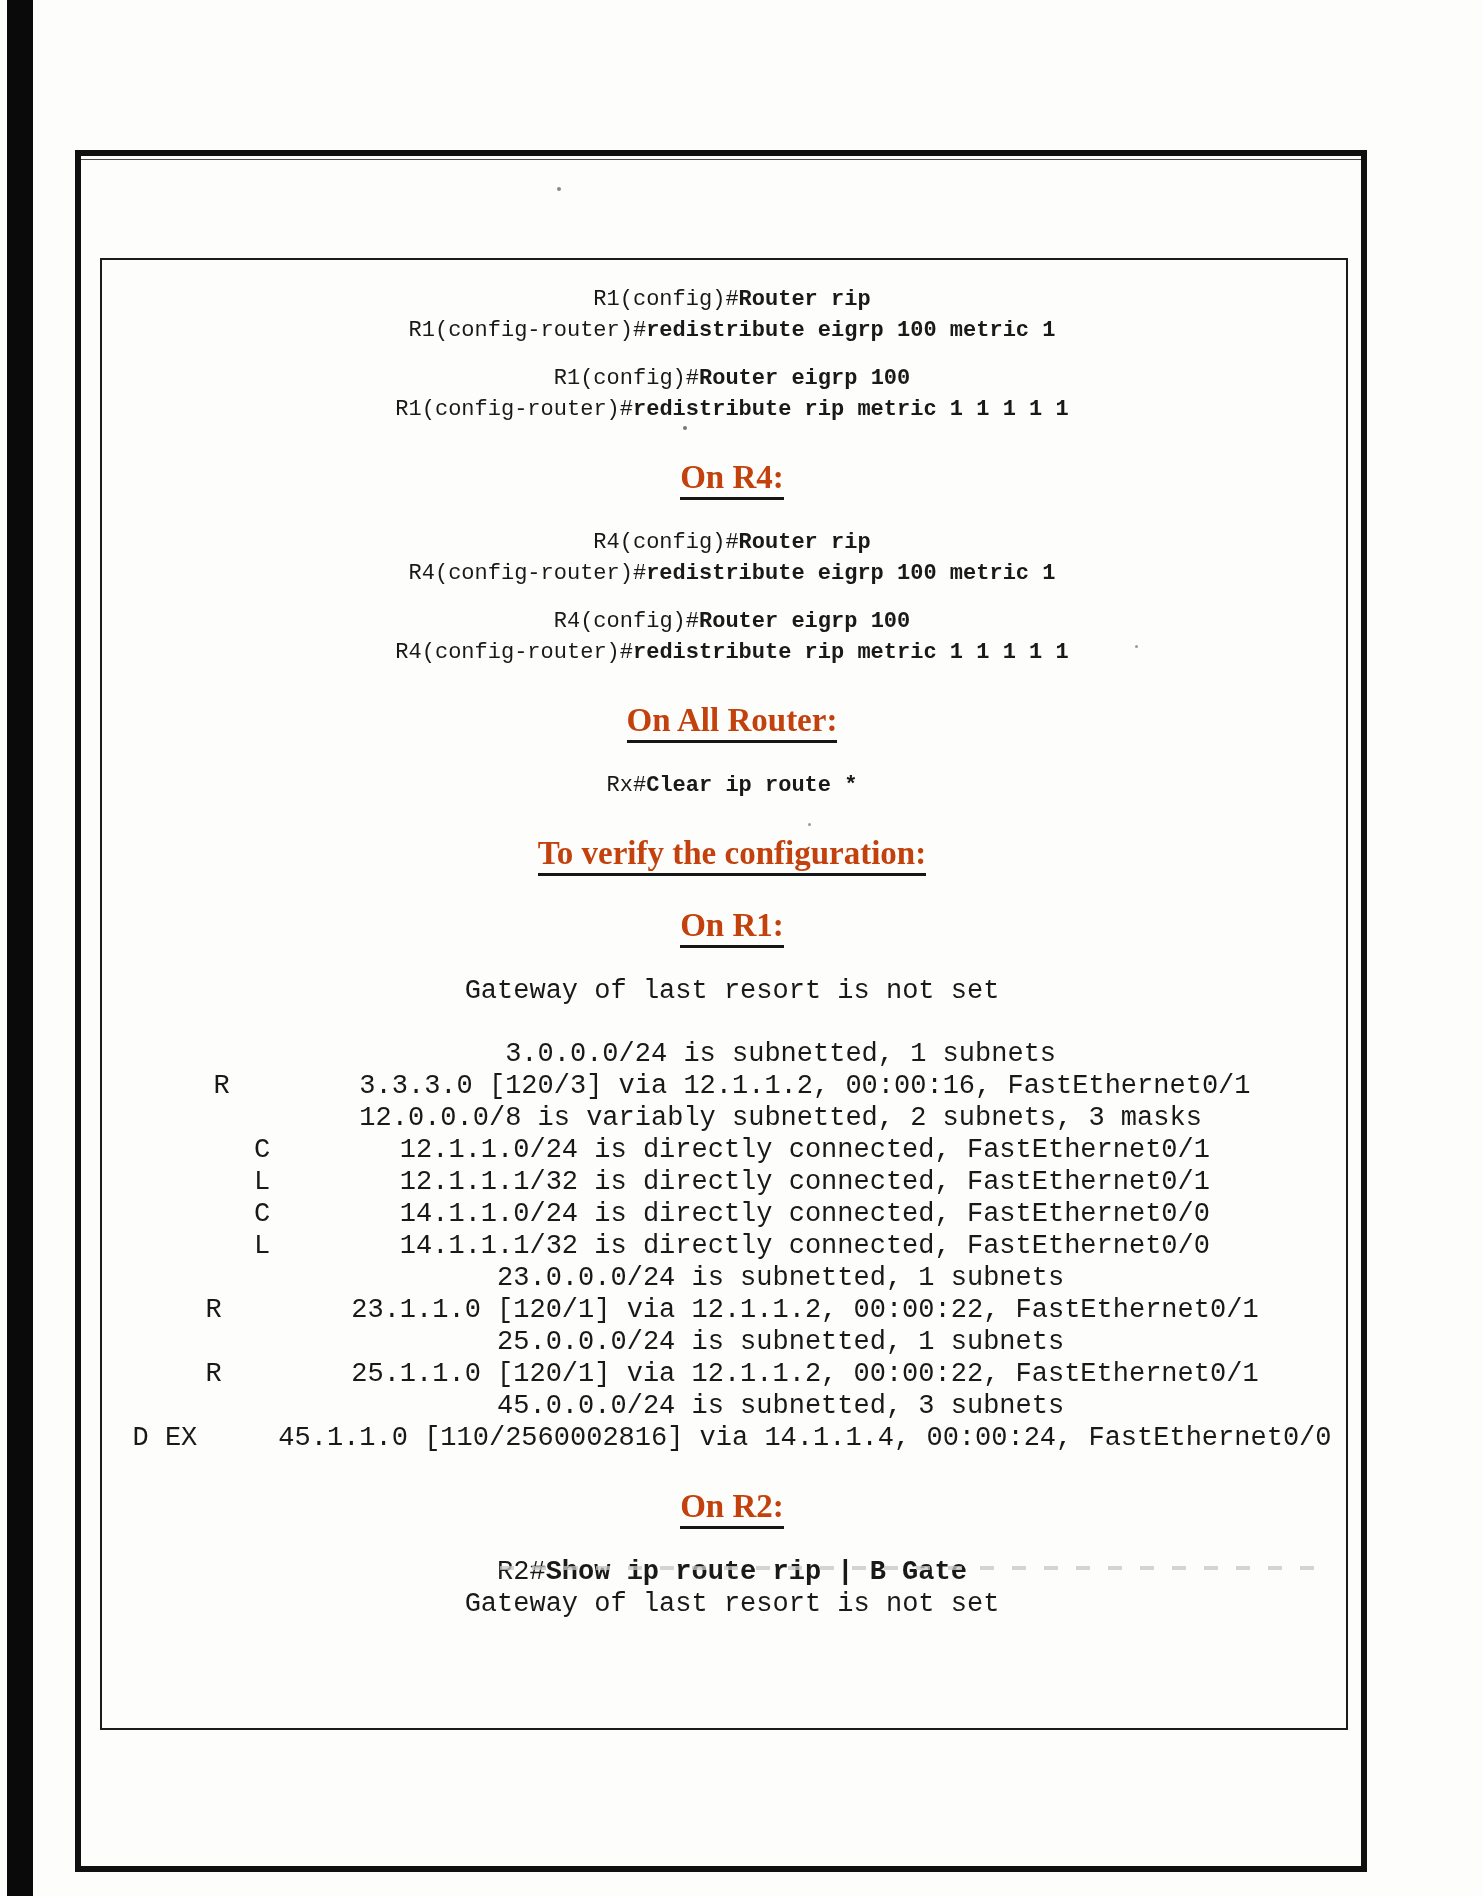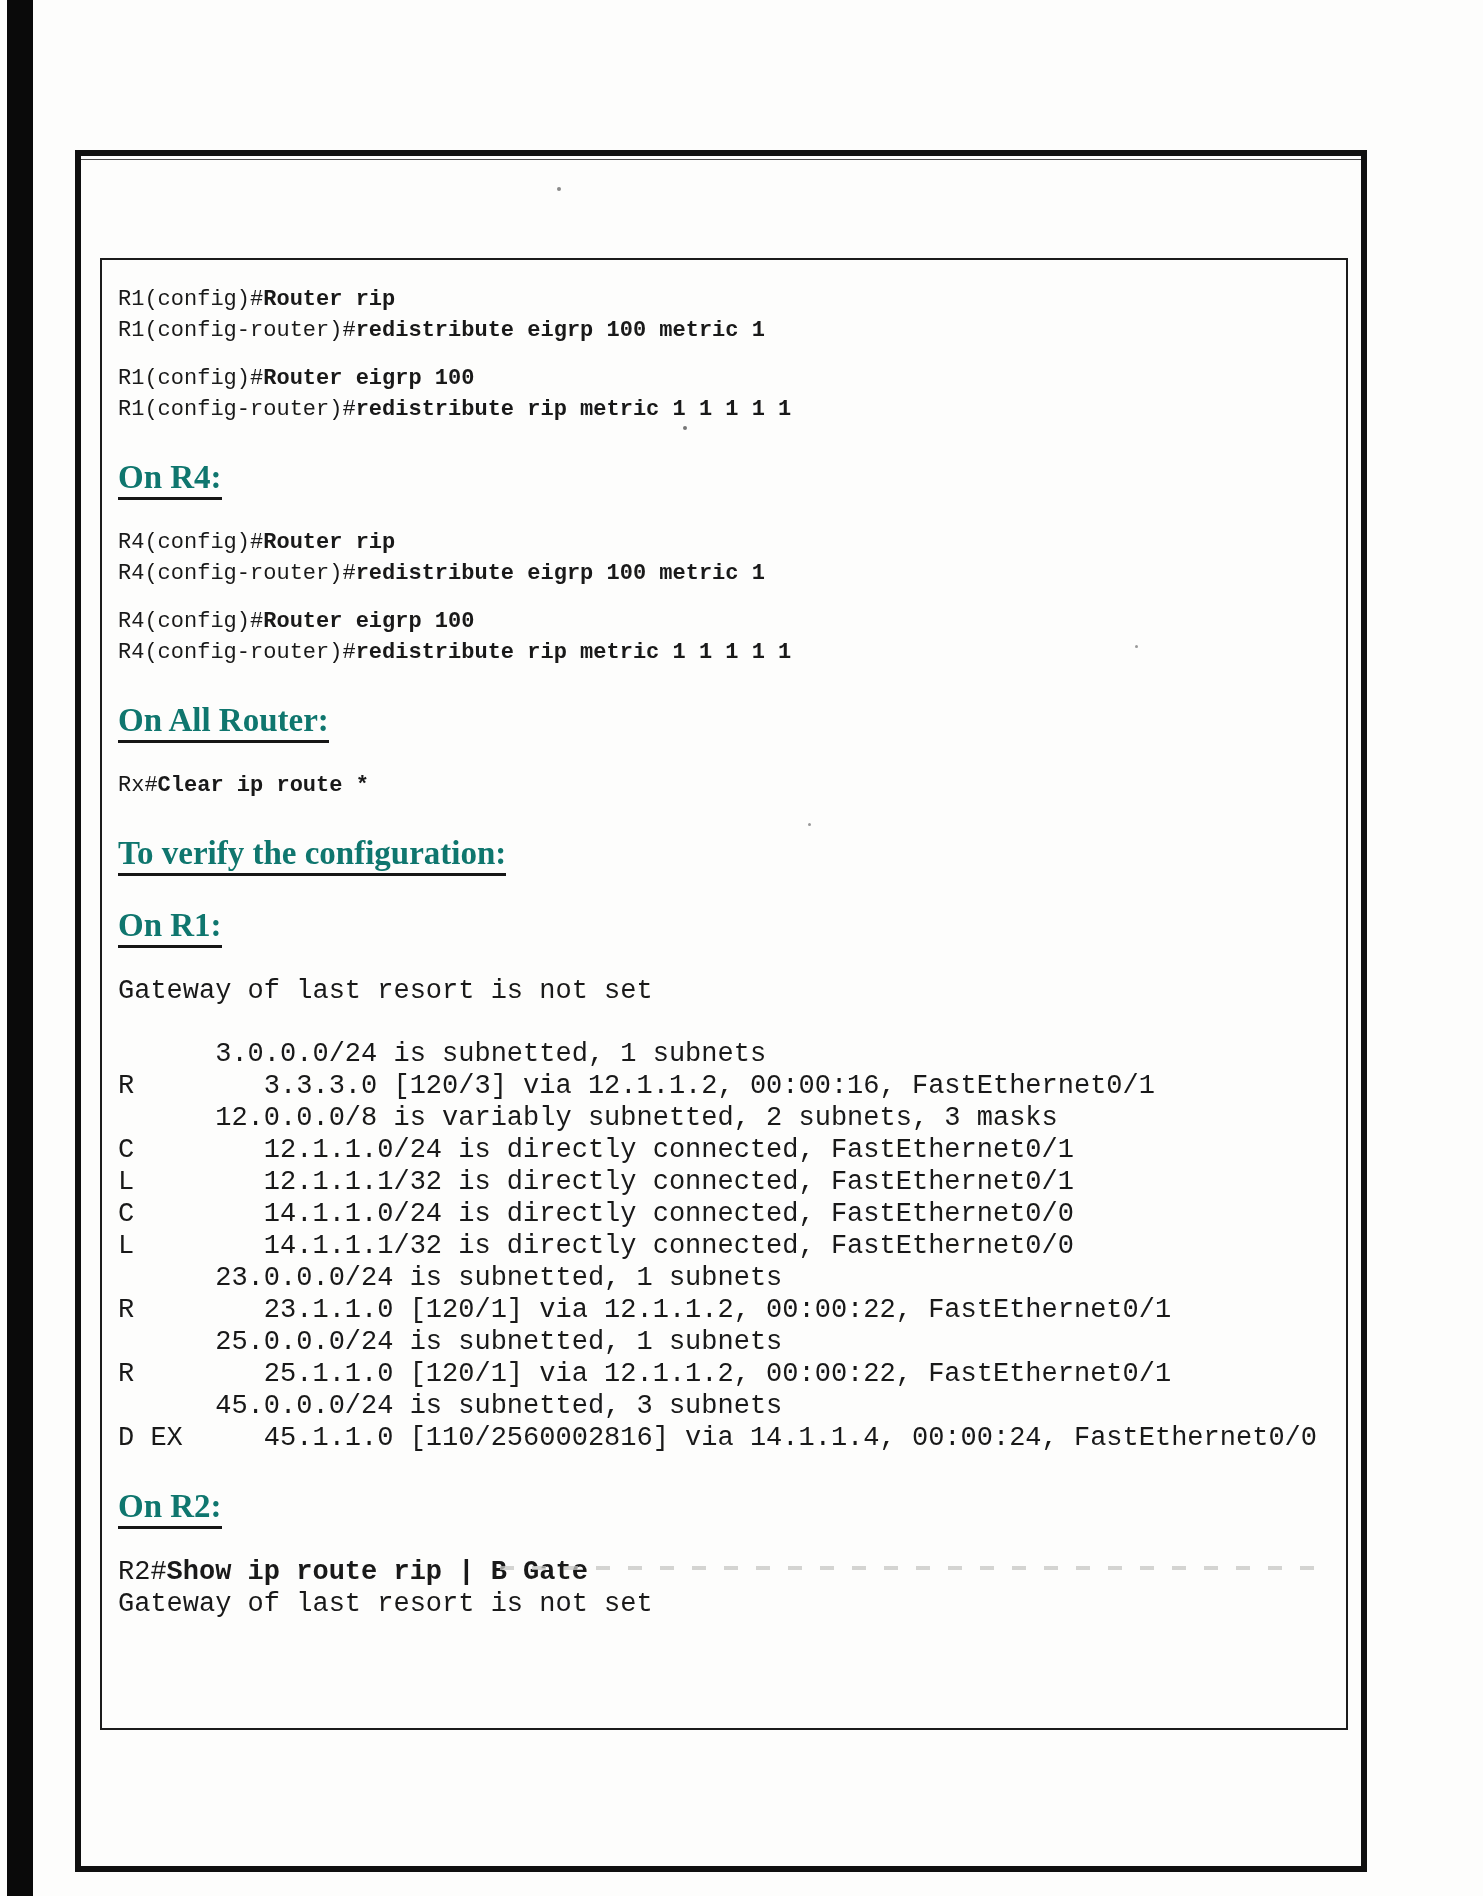--- a/index.html
+++ b/index.html
@@ -5,39 +5,39 @@
   html,body{margin:0;padding:0;}
   body{
     width:1483px;height:1896px;position:relative;overflow:hidden;
     background:#fdfdfc;font-family:"Liberation Serif",serif;
   }
   
   .scan-strip{position:absolute;left:7px;top:0;width:26px;height:1896px;background:#0a0a0a;}
   
   .outer-box{
     position:absolute;left:75px;top:150px;width:1292px;height:1722px;
-    border:6px solid #101010;box-sizing:border-box;
+    border:6px solid #101010;box-sizing:border-box;text-align:center;
   }
   .outer-box .dbl{position:absolute;left:0;right:0;top:3px;height:1px;background:#4a4a4a;}
   
   .inner-box{
     position:absolute;left:19px;top:102px;width:1248px;height:1472px;
     border:2px solid #1c1c1c;box-sizing:border-box;
     padding:24px 0 0 16px;overflow:hidden;
   }
   .code-block{color:#191919;}
   .code-line{white-space:pre;}
   .code-small .code-line{font:22px/31px "Liberation Mono",monospace;}
   .code-large .code-line{font:27px/32px "Liberation Mono",monospace;}
   .code-small .code-line.blank{height:17px;line-height:17px;}
   .code-large .code-line.blank{height:31px;line-height:31px;}
   .code-line .b{font-weight:bold;}
   .heading{
     margin:34px 0 30px 0;font-family:"Liberation Serif",serif;
-    font-weight:bold;font-size:33px;color:#0f766e;line-height:1.15;
+    font-weight:bold;font-size:33px;color:#c2410c;line-height:1.15;
   }
   .heading span{border-bottom:3px solid #161616;padding-bottom:2px;}
   
   .speck{position:absolute;background:#8a8a8a;border-radius:50%;}
   .sp1{left:557px;top:187px;width:4px;height:4px;}
   .sp2{left:683px;top:426px;width:4px;height:4px;background:#777;}
   .sp3{left:808px;top:823px;width:3px;height:3px;background:#999;}
   .sp4{left:1135px;top:645px;width:3px;height:3px;background:#9a9a9a;}
   .smudge{
     position:absolute;left:500px;top:1566px;width:830px;height:4px;opacity:.75;

